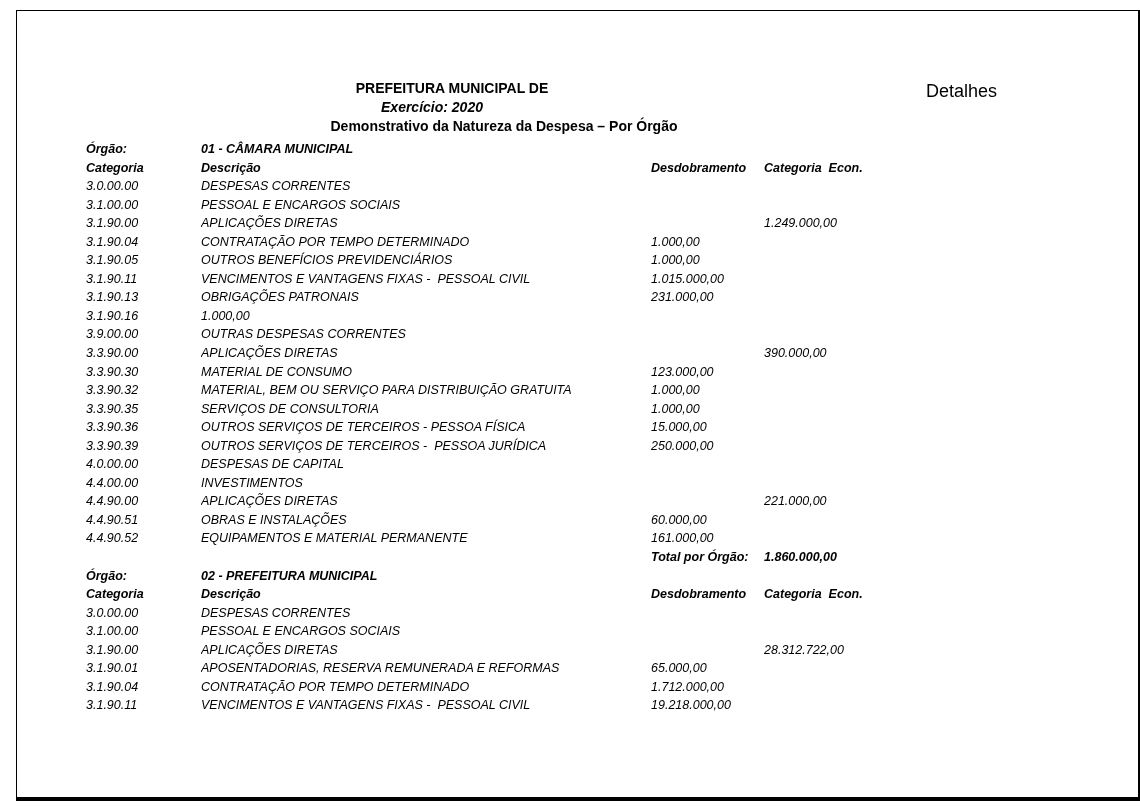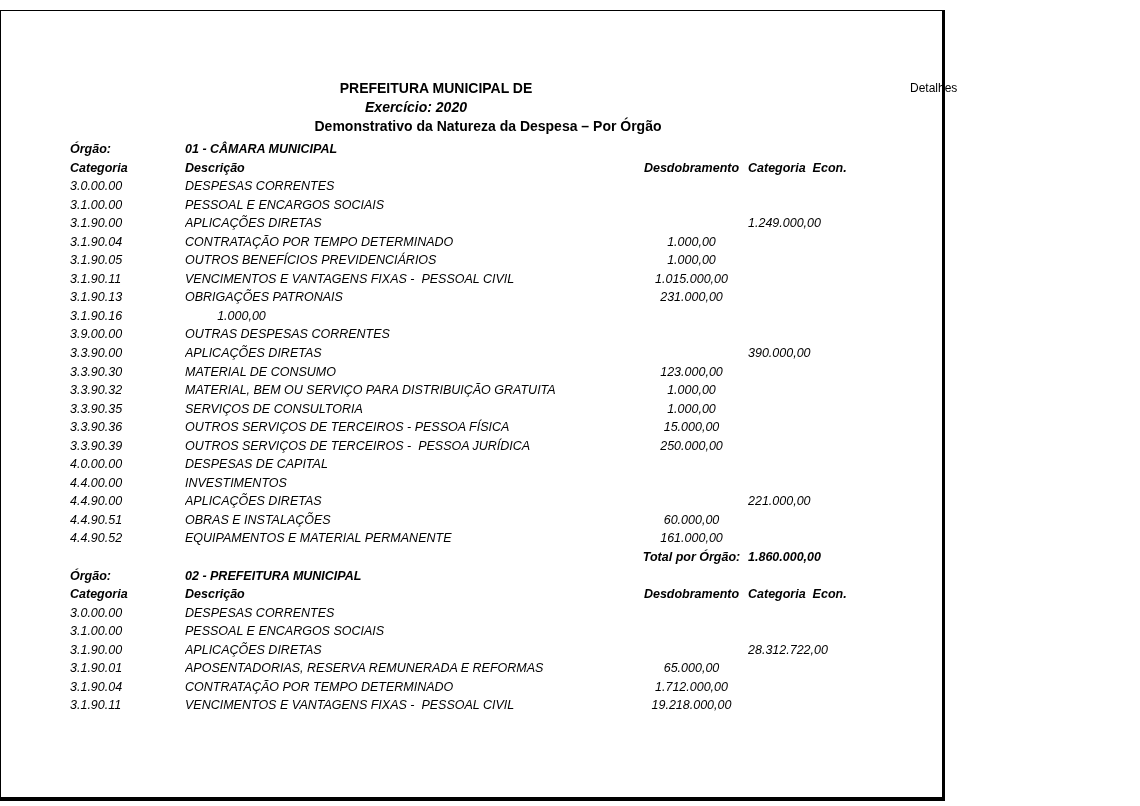--- a/index.html
+++ b/index.html
@@ -5,53 +5,53 @@
   * { box-sizing: border-box; margin: 0; padding: 0; }
   html, body {
     width: 1140px; height: 806px;
     background: #ffffff;
     font-family: "Liberation Sans", sans-serif;
     color: #000000;
     overflow: hidden;
   }
   .page {
     position: absolute;
-    left: 0; top: 10px;
-    width: 945px; height: 791px;
+    left: 16px; top: 10px;
+    width: 1125px; height: 791px;
     background: #ffffff;
     border: 1px solid #000000;
     border-right-width: 3px;
     border-bottom-width: 4px;
   }
   .abs { position: absolute; white-space: pre; }
   .report-title-line {
     font-weight: bold;
     font-size: 14px;
     transform: translateX(-50%);
   }
   .t1 { left: 435px; top: 69px; }
   .t2 { left: 415px; top: 88px; font-style: italic; }
   .t3 { left: 487px; top: 107px; }
-  .detalhes { left: 909px; top: 70px; font-size: 12px; }
+  .detalhes { left: 909px; top: 70px; font-size: 18px; }
   .report {
     position: absolute;
     left: 69px; top: 129px;
     width: 836px;
   }
   .trow {
     display: flex;
     height: 18.55px;
     line-height: 18.55px;
     font-size: 12.5px;
     font-style: italic;
   }
   .cell { display: block; white-space: pre; overflow: hidden; }
   .c-code { width: 115px; }
   .c-desc { width: 450px; }
-  .c-desd { width: 113px; text-align: center; }
+  .c-desd { width: 113px; text-align: left; }
   .c-econ { width: 158px; text-align: left; }
   .b { font-weight: bold; }
 </style>
 </head>
 <body>
 
 <div class="page">
 
   <div class="abs report-title-line t1">PREFEITURA MUNICIPAL DE</div>
 

